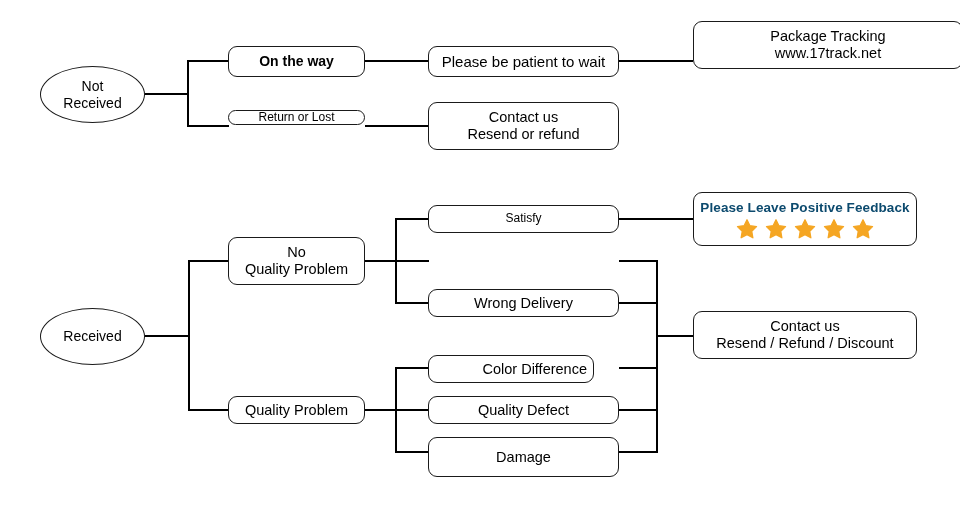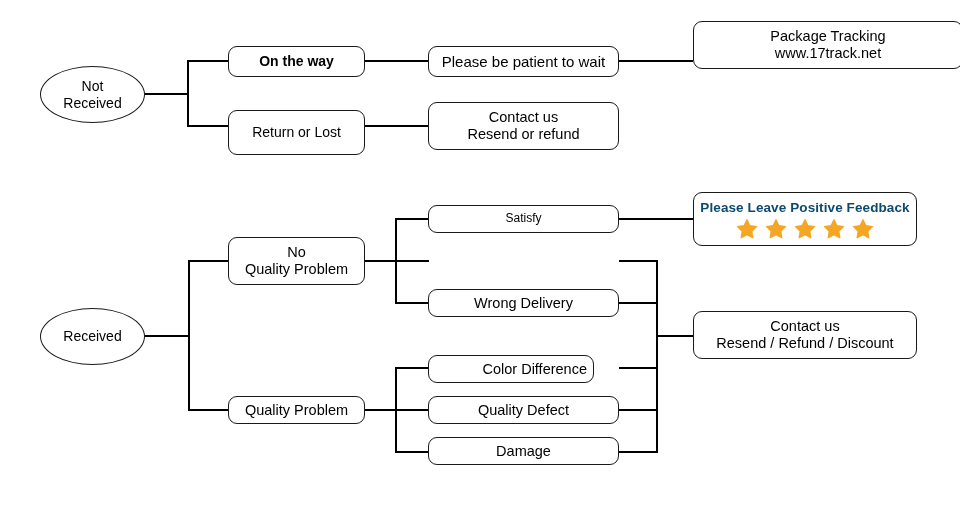--- a/index.html
+++ b/index.html
@@ -110,21 +110,21 @@
     <span class="n-label">Please be patient to wait</span>
   </div>
 
   <div class="conn h" style="left:619px; top:60px; width:74px;"></div>
 
   <div class="node rounded" style="left:693px; top:21px; width:270px; height:48px; font-size:14.5px;">
     <span class="n-label">Package Tracking
 www.17track.net</span>
   </div>
 
-  <div class="node rounded" style="left:228px; top:110px; width:137px; height:45px; font-size:14px;text-align:center;">
+  <div class="node rounded" style="left:228px; top:110px; width:137px; height:15px; font-size:12px;text-align:center;">
     <span class="n-label">Return or Lost</span>
   </div>
 
   <div class="conn h" style="left:365px; top:125px; width:63px;"></div>
 
   <div class="node rounded" style="left:428px; top:102px; width:191px; height:48px; font-size:14.5px;">
     <span class="n-label">Contact us
 Resend or refund</span>
   </div>
 
@@ -173,21 +173,21 @@
   <div class="conn h" style="left:395px; top:451px; width:34px;"></div>
 
   <div class="node rounded" style="left:428px; top:355px; width:166px; height:28px; font-size:14.5px;justify-content:flex-end;">
     <span class="n-label">Color Difference</span>
   </div>
 
   <div class="node rounded" style="left:428px; top:396px; width:191px; height:28px; font-size:14.5px;">
     <span class="n-label">Quality Defect</span>
   </div>
 
-  <div class="node rounded" style="left:428px; top:437px; width:191px; height:28px; font-size:14.5px;">
+  <div class="node rounded" style="left:428px; top:437px; width:191px; height:40px; font-size:14.5px;">
     <span class="n-label">Damage</span>
   </div>
 
   <div class="conn h" style="left:619px; top:260px; width:39px;"></div>
   <div class="conn h" style="left:619px; top:302px; width:39px;"></div>
   <div class="conn h" style="left:619px; top:367px; width:39px;"></div>
   <div class="conn h" style="left:619px; top:409px; width:39px;"></div>
   <div class="conn h" style="left:619px; top:451px; width:39px;"></div>
   <div class="conn v" style="left:656px; top:260px; height:193px;"></div>
   <div class="conn h" style="left:656px; top:335px; width:38px;"></div>

